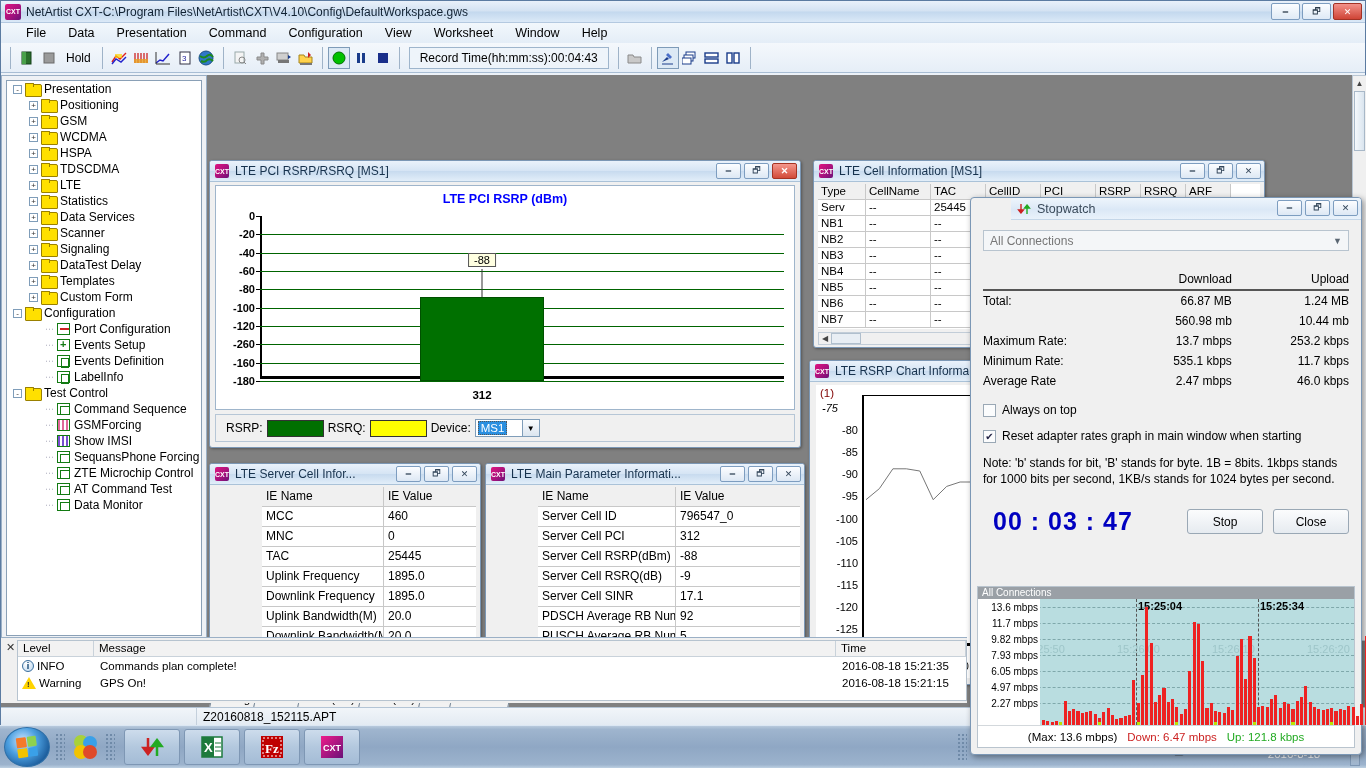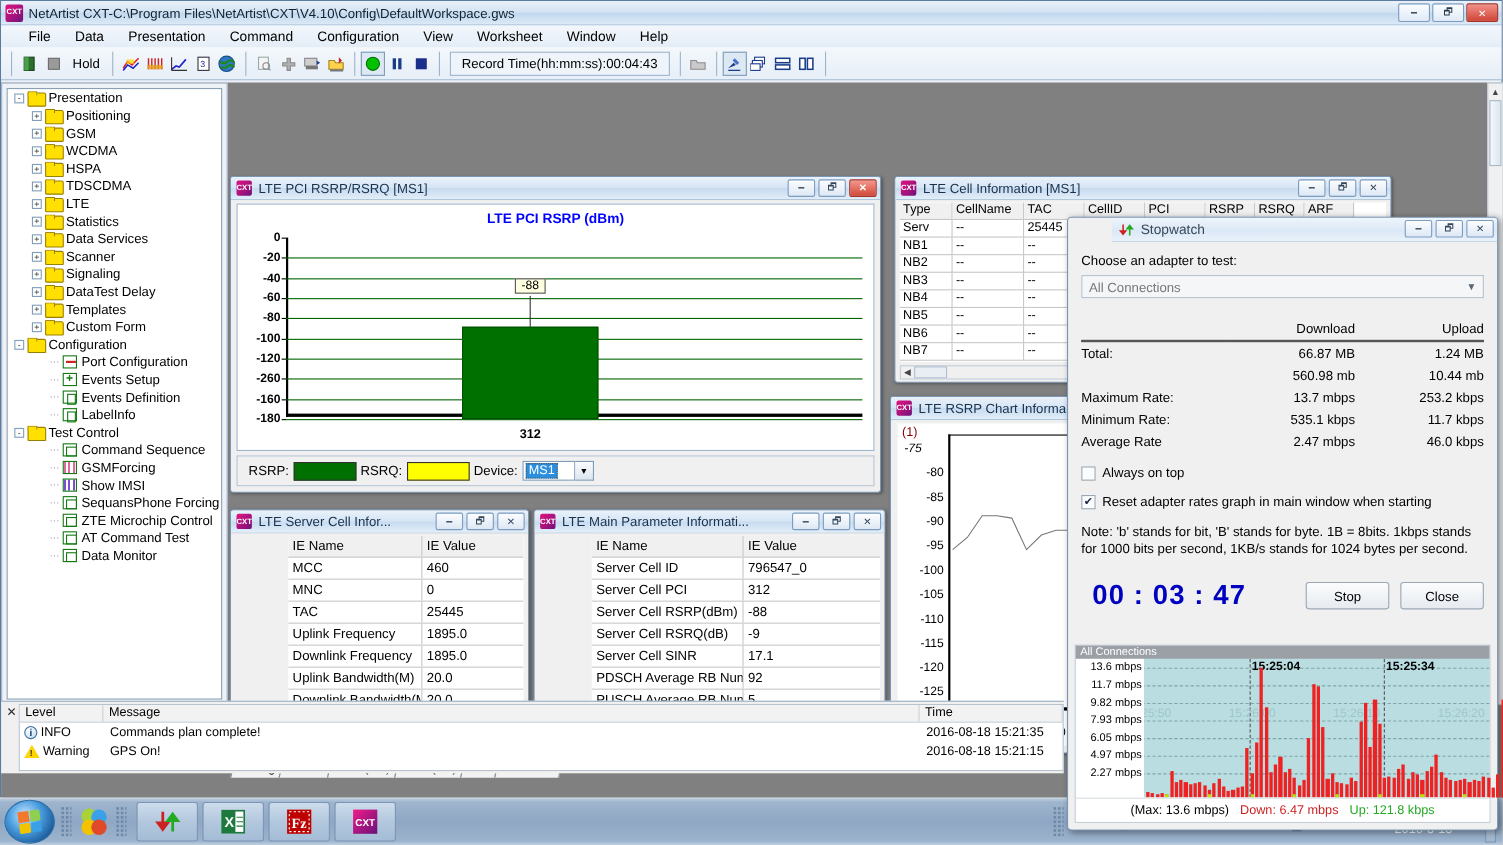--- a/index.html
+++ b/index.html
@@ -1033,21 +1033,20 @@
             </svg>
         </span>
         <span class="ttl">Stopwatch</span>
         <div class="mdi-btns">
           <div class="mb">🗕</div>
           <div class="mb">🗗</div>
           <div class="mb">✕</div>
         </div>
       </div>
       <div class="sw-body">
-        <div class="sw-label">Choose an adapter to test:</div>
         <div id="adapter-combo">
           <span>All Connections</span>
           <span style="color:#5a6672;font-size:9px;">▼</span>
         </div>
 
         <table class="stats">
           <thead>
             <tr>
               <th style="width:36%"></th>
               <th class="dl">Download</th>
@@ -1249,20 +1248,24 @@
               <span class="ico-warn"></span>
               <span>Warning</span>
             </div>
             <div class="msg">GPS On!</div>
             <div class="tm">2016-08-18 15:21:15</div>
           </div>
         </div>
     </div>
   </div>
 
+  <div id="statusbar">
+    <div class="cellA"></div>
+    <div class="cellB">Z20160818_152115.APT</div>
+  </div>
 </div>
 
 <div id="taskbar">
   <div id="startbtn">
     <span class="flag">
       <i style="background:#f5792a"></i>
         <i style="background:#8fd14f"></i>
         <i style="background:#f2c300"></i>
         <i style="background:#3aa0e8"></i>
     </span>

